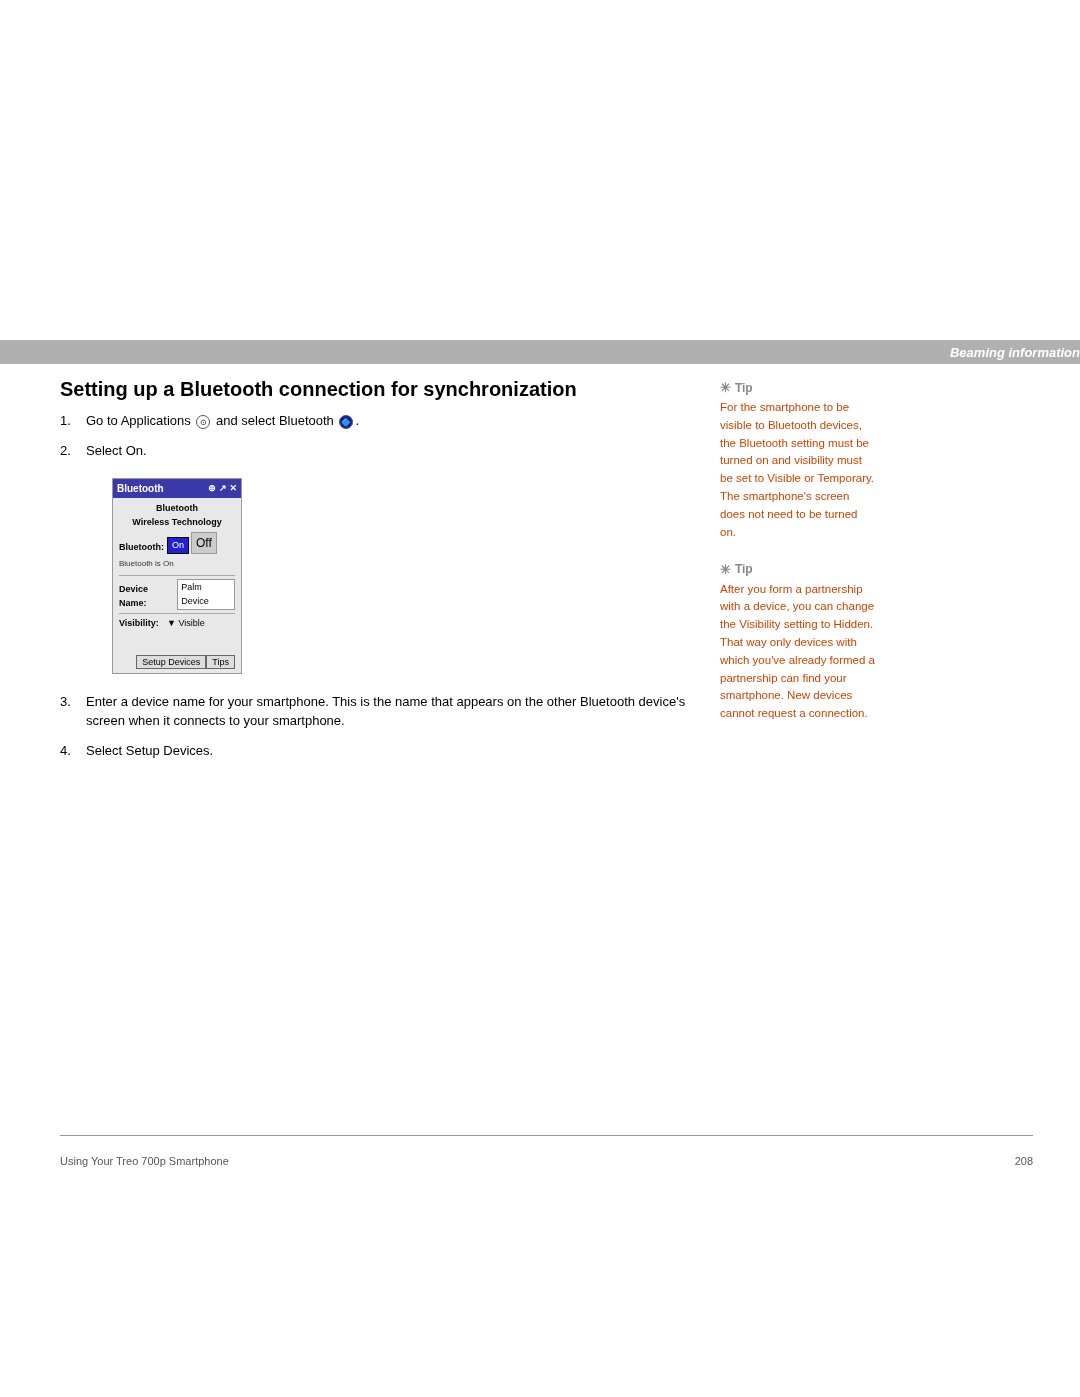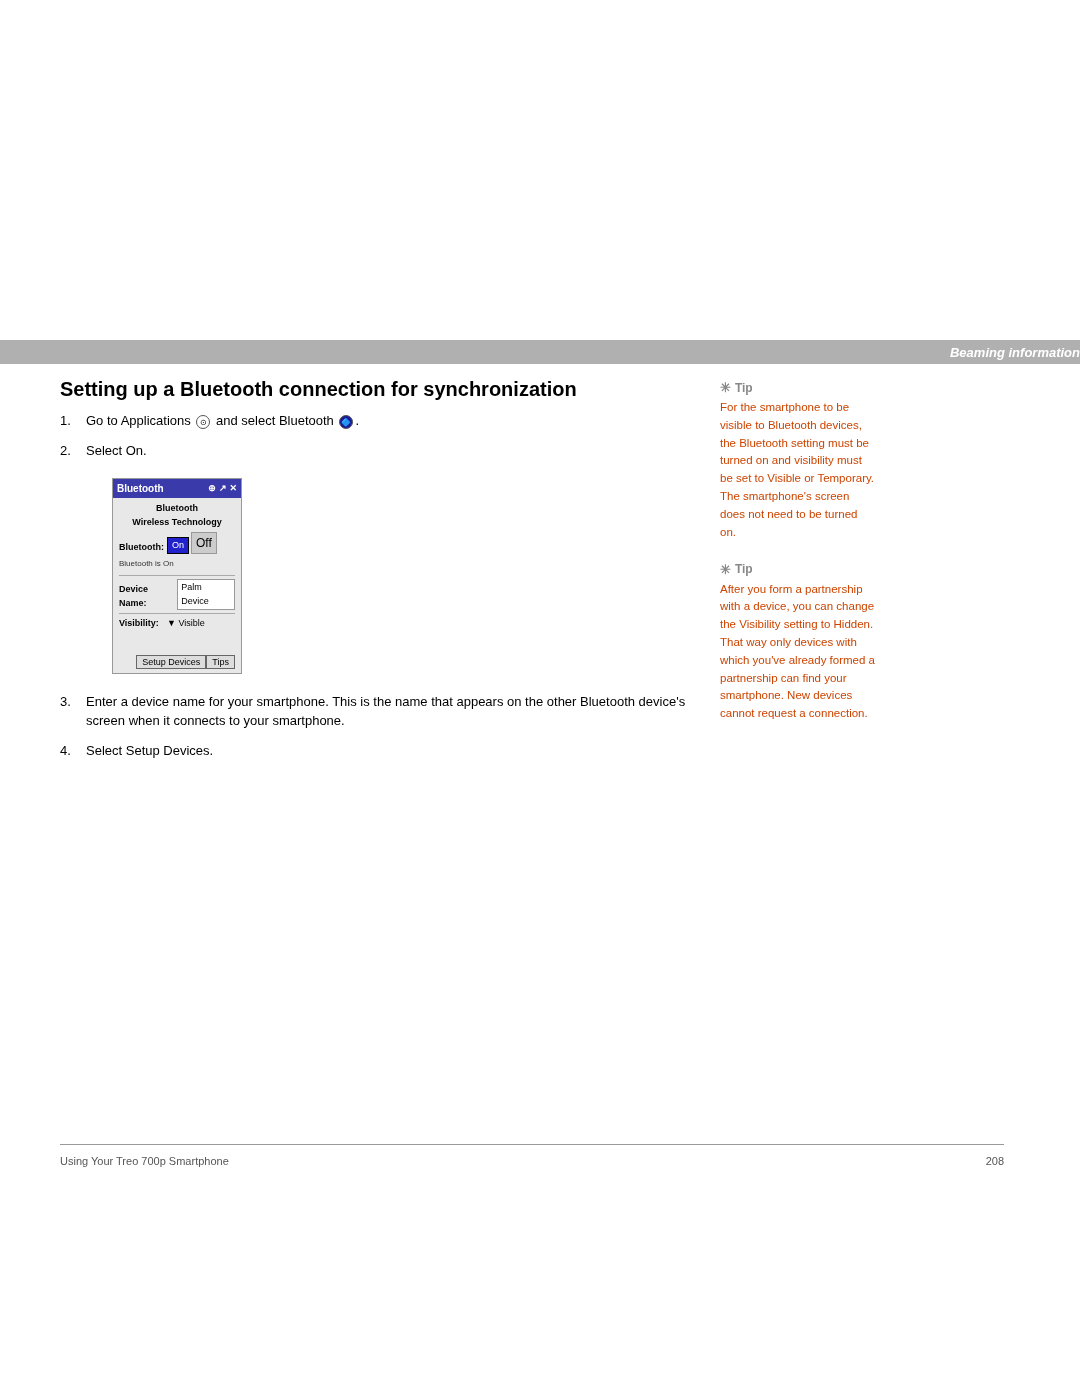--- a/index.html
+++ b/index.html
@@ -252,23 +252,23 @@
       font-size: 11.5px;
       color: #cc4400;
       line-height: 1.55;
     }
 
     
     .footer {
       position: absolute;
       bottom: 230px;
       left: 60px;
-      right: 76px;
+      right: 47px;
       border-top: 1px solid #999;
-      padding-top: 10px;
+      padding-top: 19px;
       display: flex;
       justify-content: space-between;
       align-items: center;
     }
 
     .footer-left {
       font-size: 11px;
       color: #555;
     }
 

